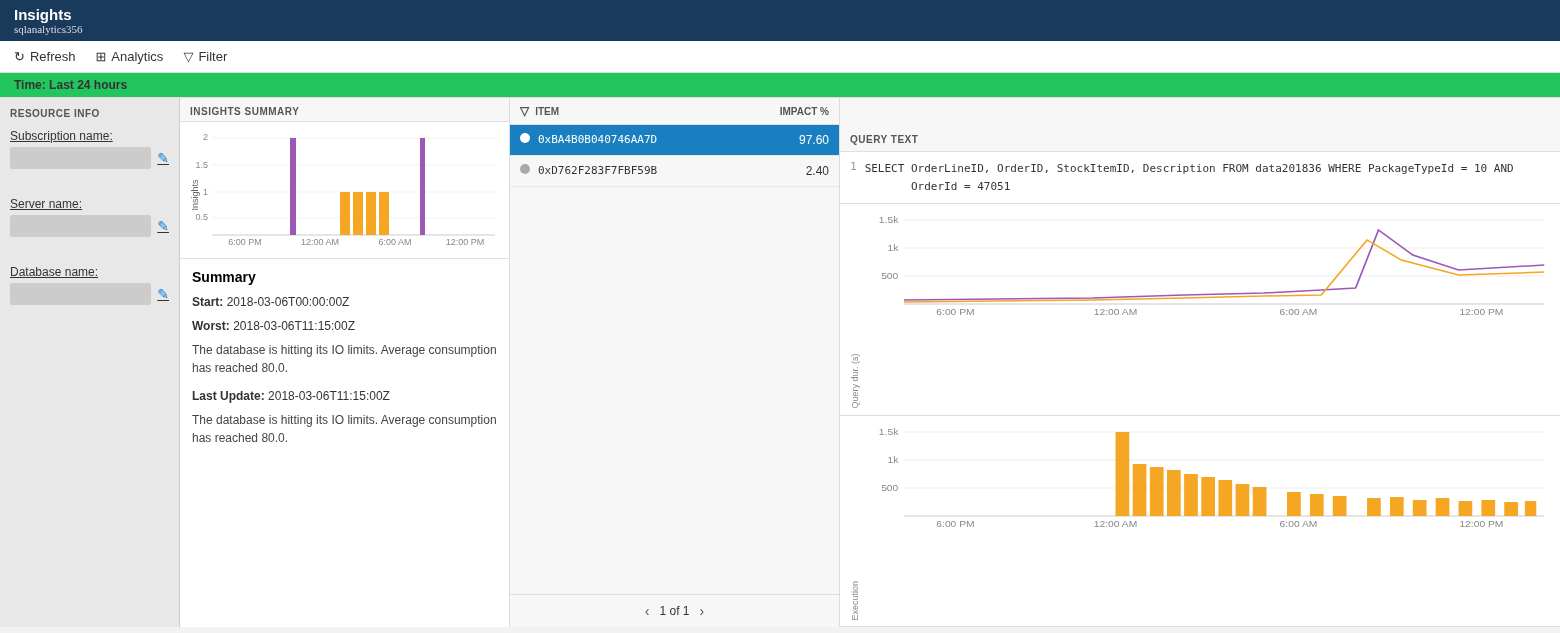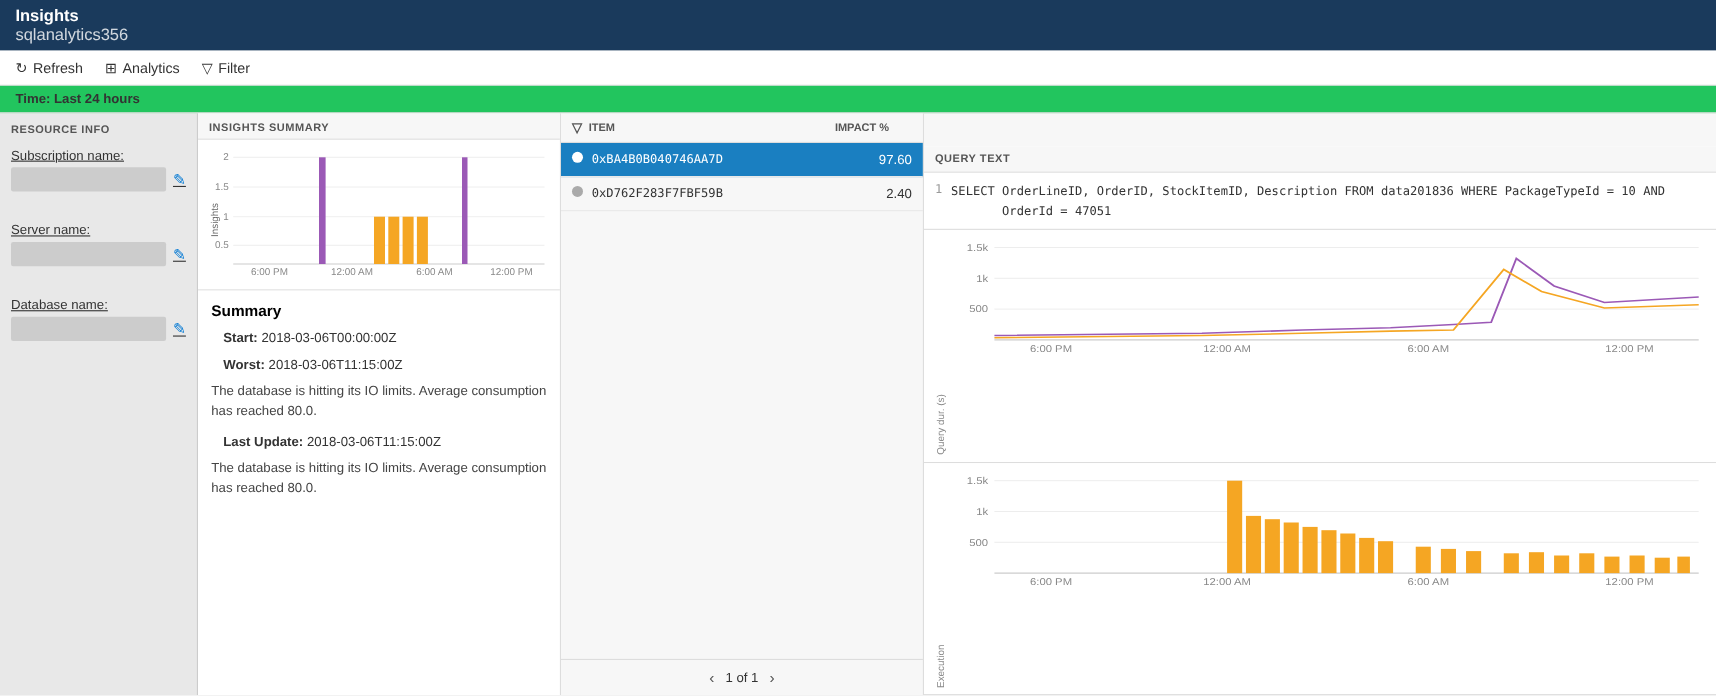--- a/index.html
+++ b/index.html
@@ -7,21 +7,21 @@
 
     
     .app-header {
       background: #1a3a5c;
       color: white;
       padding: 6px 14px;
       display: flex;
       flex-direction: column;
     }
     .app-title { font-size: 15px; font-weight: 600; }
-    .app-subtitle { font-size: 15px; opacity: 0.8; }
+    .app-subtitle { font-size: 11px; opacity: 0.8; font-family: Liberation Serif, serif; }
 
     
     .toolbar {
       background: #fff;
       border-bottom: 1px solid #ddd;
       padding: 8px 14px;
       display: flex;
       align-items: center;
       gap: 20px;
     }
@@ -120,21 +120,20 @@
     .summary-title {
       font-size: 14px;
       font-weight: 700;
       color: #000000;
       margin-bottom: 8px;
     }
     .summary-line {
       margin-bottom: 6px;
       font-size: 12px;
       line-height: 1.5;
-      margin-left: 11px;
     }
     .summary-line strong { font-weight: 700; }
     .summary-desc {
       font-size: 12px;
       color: #444;
       margin-bottom: 10px;
       line-height: 1.5;
     }
 
     
@@ -152,21 +151,21 @@
       font-size: 10px;
       font-weight: 700;
       color: #555;
       text-transform: uppercase;
       border-bottom: 1px solid #ddd;
       background: #f7f7f7;
       align-items: center;
       gap: 6px;
     }
     .items-col-item { flex: 1; }
-    .items-col-impact { width: 70px; }
+    .items-col-impact { width: 70px; text-align: right; }
     .items-list { flex: 1; overflow-y: auto; }
     .item-row {
       display: flex;
       padding: 8px 10px;
       border-bottom: 1px solid #e8e8e8;
       cursor: pointer;
       font-size: 12px;
     }
     .item-row.selected { background: #1a7fc1; color: white; }
     .item-row.selected .item-impact { color: white; }

